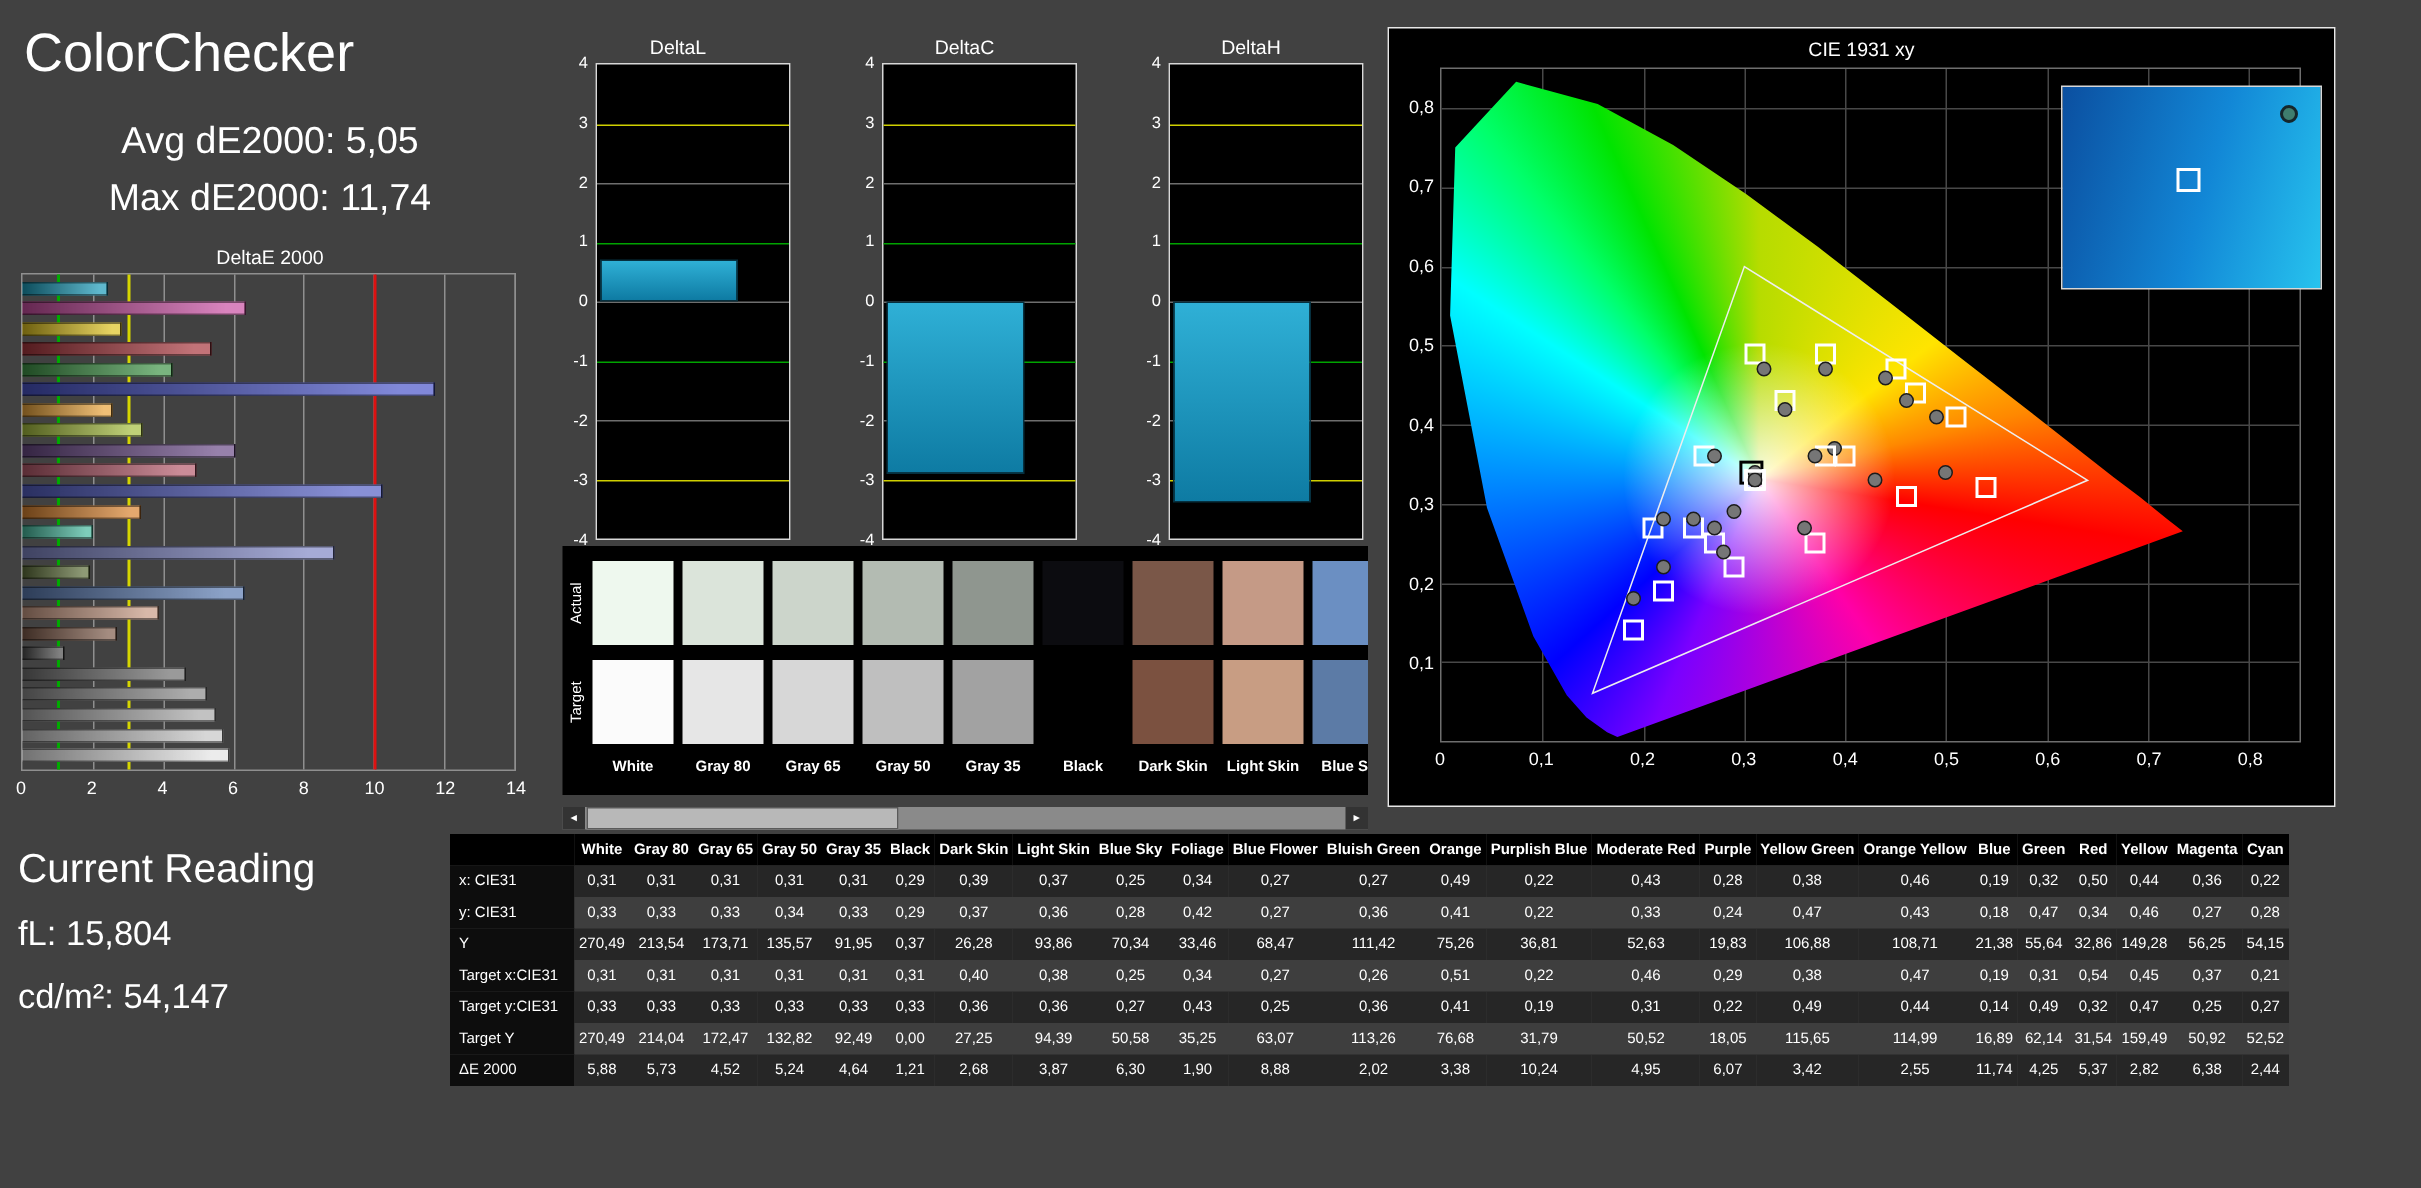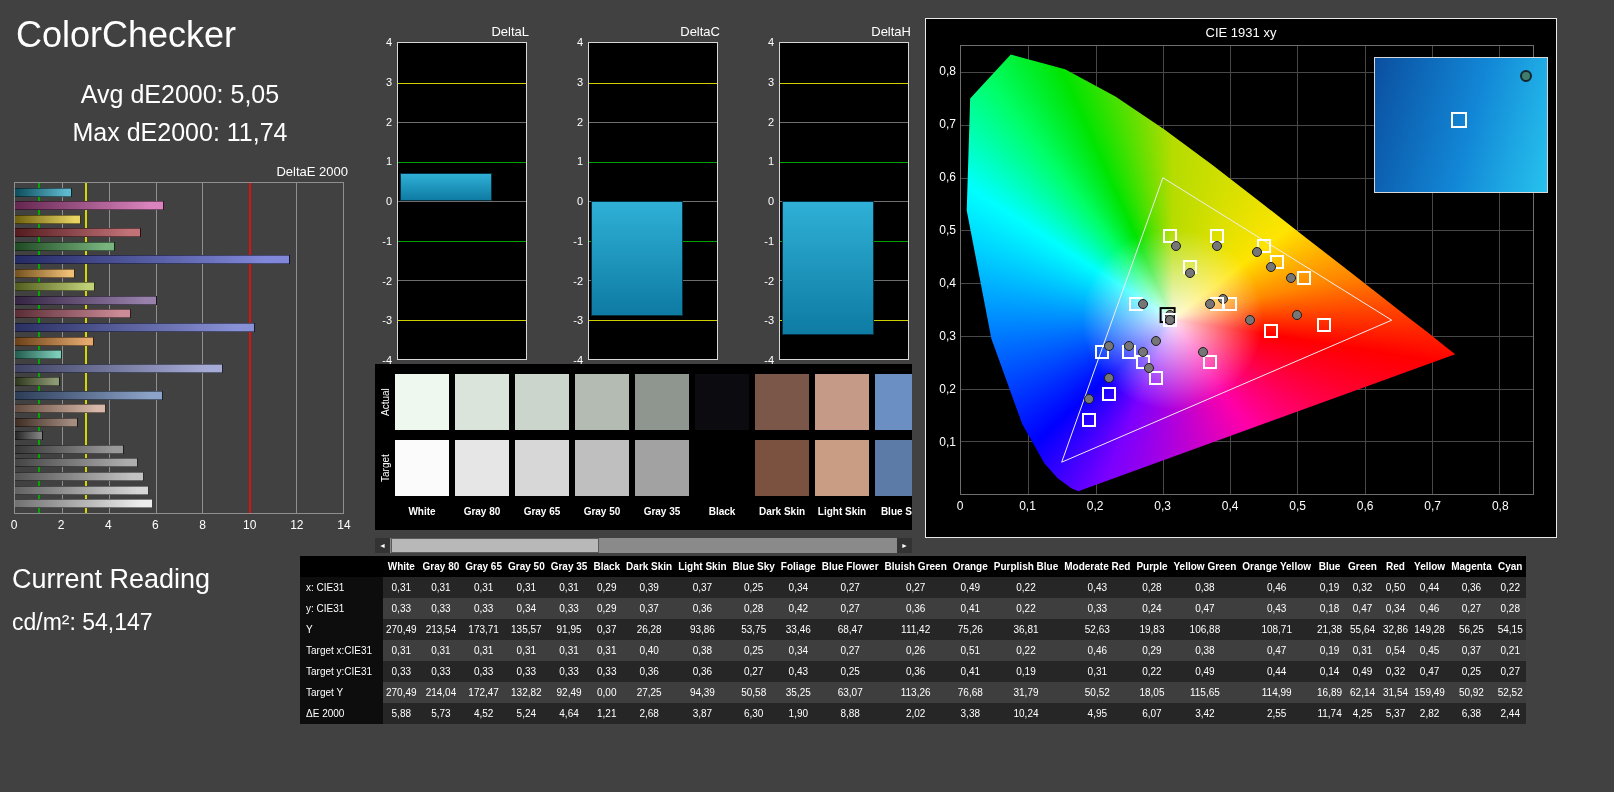--- a/index.html
+++ b/index.html
@@ -10,21 +10,21 @@
   }
   .abs{position:absolute;}
 
   
   #app-title{left:16px;top:14px;font-size:36px;font-weight:400;}
   #avg-line{left:20px;top:80px;width:320px;text-align:center;font-size:25px;}
   #max-line{left:20px;top:118px;width:320px;text-align:center;font-size:25px;}
 
   
   #de-chart{left:12px;top:164px;width:336px;height:374px;}
-  .chart-title{position:absolute;left:0;right:0;top:0;text-align:right;font-size:13px;}
+  .chart-title{position:absolute;left:0;right:0;top:0;text-align:center;font-size:13px;}
   #de-plot{position:absolute;left:2px;top:18px;right:4px;bottom:24px;border:1px solid #8f8f8f;}
   .vline{position:absolute;top:0;bottom:0;width:1px;background:#8f8f8f;}
   .vline.ref{width:2px;}
   .de-bars{position:absolute;left:0;top:0;right:0;bottom:0;display:flex;flex-direction:column;justify-content:space-evenly;}
   .de-bar{height:9px;box-sizing:border-box;
     border-top:1px solid rgba(0,0,0,.45);border-right:1px solid rgba(0,0,0,.45);border-bottom:1px solid rgba(0,0,0,.45);
     background-image:linear-gradient(90deg,rgba(0,0,0,.5) 0%,rgba(255,255,255,.30) 92%);}
   #de-xlabels{position:absolute;left:2px;right:4px;bottom:2px;height:18px;font-size:12px;}
   #de-xlabels span{position:absolute;transform:translateX(-50%);}
 
@@ -148,20 +148,21 @@
       <span style="left: 42.8571%;">6</span>
       <span style="left: 57.1429%;">8</span>
       <span style="left: 71.4286%;">10</span>
       <span style="left: 85.7143%;">12</span>
       <span style="left: 100%;">14</span>
     </div>
 </div>
 
 <div class="abs" id="current-reading">
   <div class="cr-title">Current Reading</div>
+  <div class="cr-line">fL: 15,804</div>
   <div class="cr-line">cd/m²: 54,147</div>
 </div>
 
 <div class="delta-chart" style="left:375px">
   <div class="chart-title">DeltaL</div>
   <div class="delta-ylab" id="delta-ylab-0">
       <span style="top: 0%;">4</span>
       <span style="top: 12.5%;">3</span>
       <span style="top: 25%;">2</span>
       <span style="top: 37.5%;">1</span>
@@ -464,21 +465,21 @@
         <tr>
           <td class="rowlab">Y</td>
           <td>270,49</td>
           <td>213,54</td>
           <td>173,71</td>
           <td>135,57</td>
           <td>91,95</td>
           <td>0,37</td>
           <td>26,28</td>
           <td>93,86</td>
-          <td>53,75</td>
+          <td>70,34</td>
           <td>33,46</td>
           <td>68,47</td>
           <td>111,42</td>
           <td>75,26</td>
           <td>36,81</td>
           <td>52,63</td>
           <td>19,83</td>
           <td>106,88</td>
           <td>108,71</td>
           <td>21,38</td>

